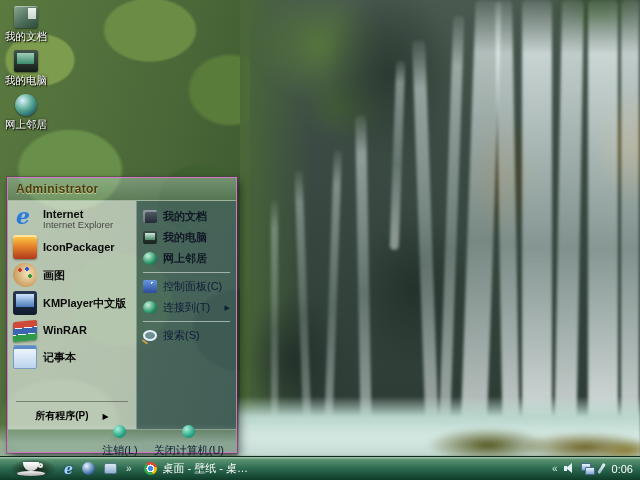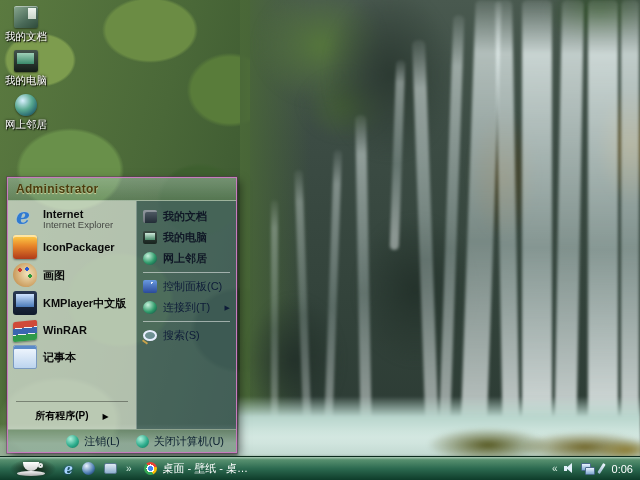--- a/index.html
+++ b/index.html
@@ -143,21 +143,21 @@
      background:rgba(160,200,230,.4);}
   .ric-search::after{content:"";position:absolute;left:-3px;top:9px;width:6px;height:2px;
      background:#caa24a;transform:rotate(35deg);}
   .ric-run{background:linear-gradient(#f0f4f8,#b8c4d0);transform:skewX(-12deg);
      box-shadow:inset 0 -3px #7a8a9a;}
   .sep-r{height:1px;background:rgba(255,255,255,.5);margin:3px 4px;}
   .sub-arrow{margin-left:auto;font-size:7px;color:#0e1c38;}
   .menu-footer{position:absolute;left:0;right:0;bottom:0;height:23px;display:flex;
      align-items:center;justify-content:flex-end;gap:16px;padding-right:12px;
      background:rgba(130,162,150,.25);border-top:1px solid rgba(255,255,255,.25);}
-  .footer-item{display:flex;align-items:center;gap:5px;font-size:11px;color:#0c2030;cursor:default;}
+  .footer-item{display:flex;align-items:center;gap:5px;font-size:11px;color:#0c2030;cursor:default;flex-direction:column;}
   .sphere{width:13px;height:13px;border-radius:50%;
      background:radial-gradient(circle at 35% 30%,#aef0da,#2fae8e 55%,#117a5e 90%);}
 
   
   #taskbar{position:absolute;left:0;bottom:0;width:640px;height:24px;display:flex;align-items:center;
      background:linear-gradient(#a9c9b3,#57906f 12%,#2c6a50 50%,#0e3c2a 100%);
      border-top:1px solid #0a2a1c;}
   .start-btn{position:relative;width:62px;height:24px;cursor:pointer;flex:0 0 62px;}
   .start-shadow{position:absolute;left:10px;top:2px;width:46px;height:20px;border-radius:50%;
      background:radial-gradient(ellipse at center,rgba(16,22,12,.95),rgba(16,22,12,0) 72%);}

